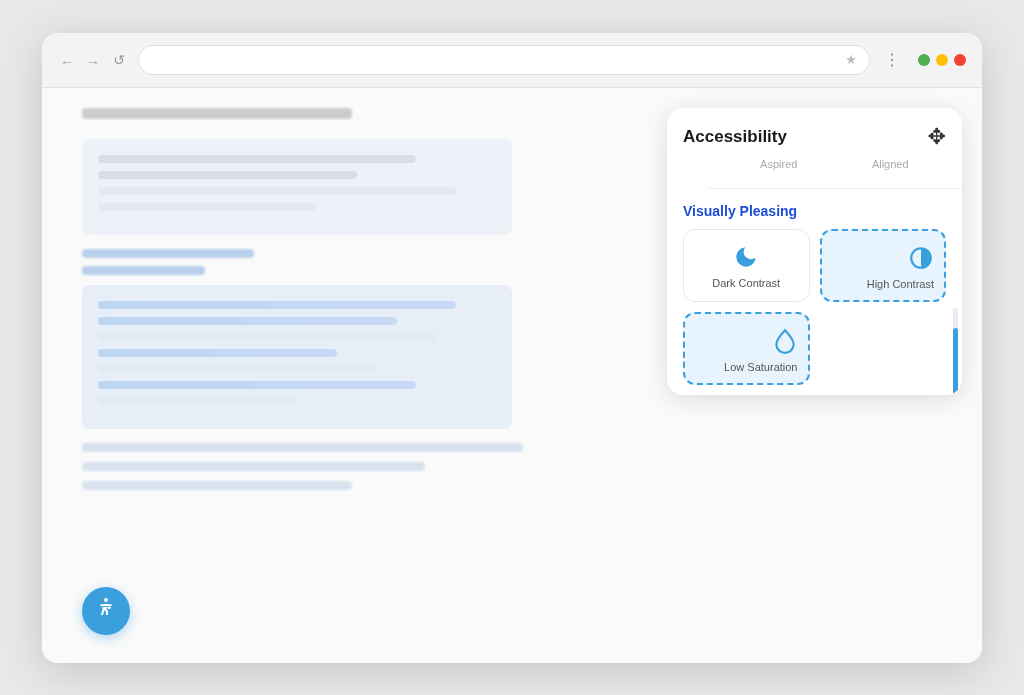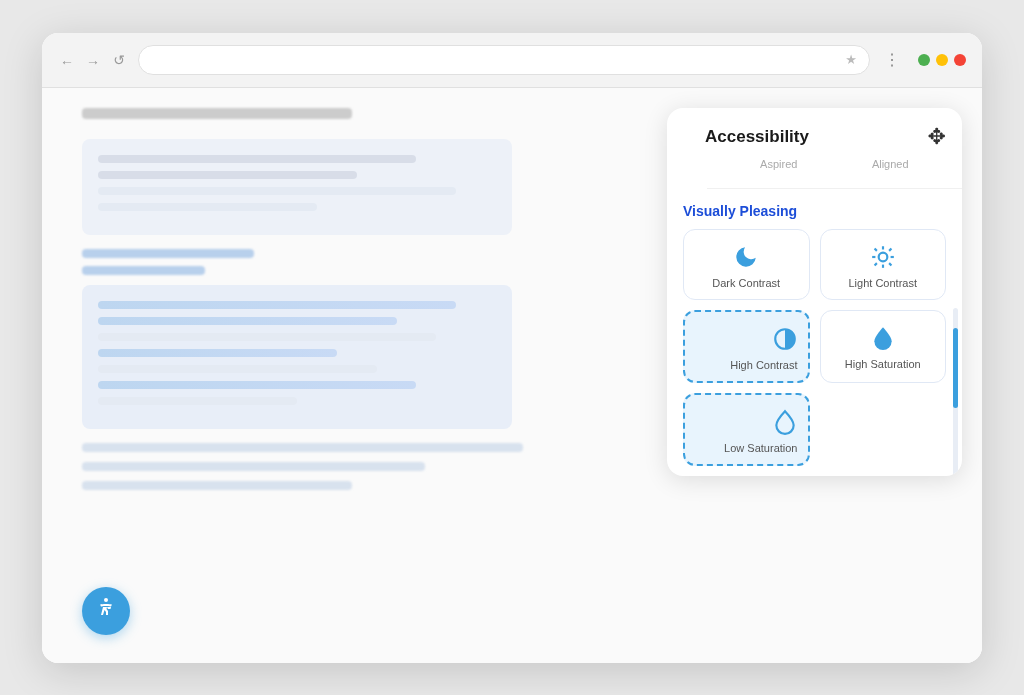--- a/index.html
+++ b/index.html
@@ -148,21 +148,20 @@
       padding: 0;
       overflow: hidden;
       z-index: 10;
     }
 
     .panel-header {
       display: flex;
       align-items: center;
       justify-content: space-between;
       padding: 16px 16px 8px 16px;
-      margin-left: 22px;
     }
     .panel-title {
       font-size: 17px;
       font-weight: 700;
       color: #1a1a1a;
     }
     .move-icon {
       font-size: 22px;
       color: #333;
       cursor: move;
@@ -355,56 +354,32 @@
 
         <div class="panel-card">
           <span class="panel-card-icon">
             <svg class="svg-icon" viewBox="0 0 24 24" fill="#3b9fde">
               <path d="M21 12.79A9 9 0 1 1 11.21 3 7 7 0 0 0 21 12.79z"></path>
             </svg>
           </span>
           <span class="panel-card-label">Dark Contrast</span>
         </div>
 
-        <div class="panel-card">
-          <span class="panel-card-icon">
-            <svg class="svg-icon" viewBox="0 0 24 24" fill="none" stroke="#3b9fde" stroke-width="2">
-              <circle cx="12" cy="12" r="4"></circle>
-              <line x1="12" y1="2" x2="12" y2="5"></line>
-              <line x1="12" y1="19" x2="12" y2="22"></line>
-              <line x1="2" y1="12" x2="5" y2="12"></line>
-              <line x1="19" y1="12" x2="22" y2="12"></line>
-              <line x1="4.22" y1="4.22" x2="6.34" y2="6.34"></line>
-              <line x1="17.66" y1="17.66" x2="19.78" y2="19.78"></line>
-              <line x1="19.78" y1="4.22" x2="17.66" y2="6.34"></line>
-              <line x1="6.34" y1="17.66" x2="4.22" y2="19.78"></line>
-            </svg>
-          </span>
-          <span class="panel-card-label">Light Contrast</span>
-        </div>
 
 
         <div class="panel-card selected">
           <span class="panel-card-icon">
             <svg class="svg-icon" viewBox="0 0 24 24">
               <circle cx="12" cy="12" r="9" fill="none" stroke="#3b9fde" stroke-width="2"></circle>
               <path d="M12 3 A9 9 0 0 1 12 21 Z" fill="#3b9fde"></path>
             </svg>
           </span>
           <span class="panel-card-label">High Contrast</span>
         </div>
 
-        <div class="panel-card">
-          <span class="panel-card-icon">
-            <svg class="svg-icon" viewBox="0 0 24 24" fill="#3b9fde">
-              <path d="M12 2C12 2 4 10.5 4 15a8 8 0 0 0 16 0C20 10.5 12 2 12 2z"></path>
-            </svg>
-          </span>
-          <span class="panel-card-label">High Saturation</span>
-        </div>
 
         <div class="panel-card selected">
           <span class="panel-card-icon">
             <svg class="svg-icon" viewBox="0 0 24 24" fill="none" stroke="#3b9fde" stroke-width="2">
               <path d="M12 2C12 2 4 10.5 4 15a8 8 0 0 0 16 0C20 10.5 12 2 12 2z"></path>
             </svg>
           </span>
           <span class="panel-card-label">Low Saturation</span>
         </div>
       </div>

